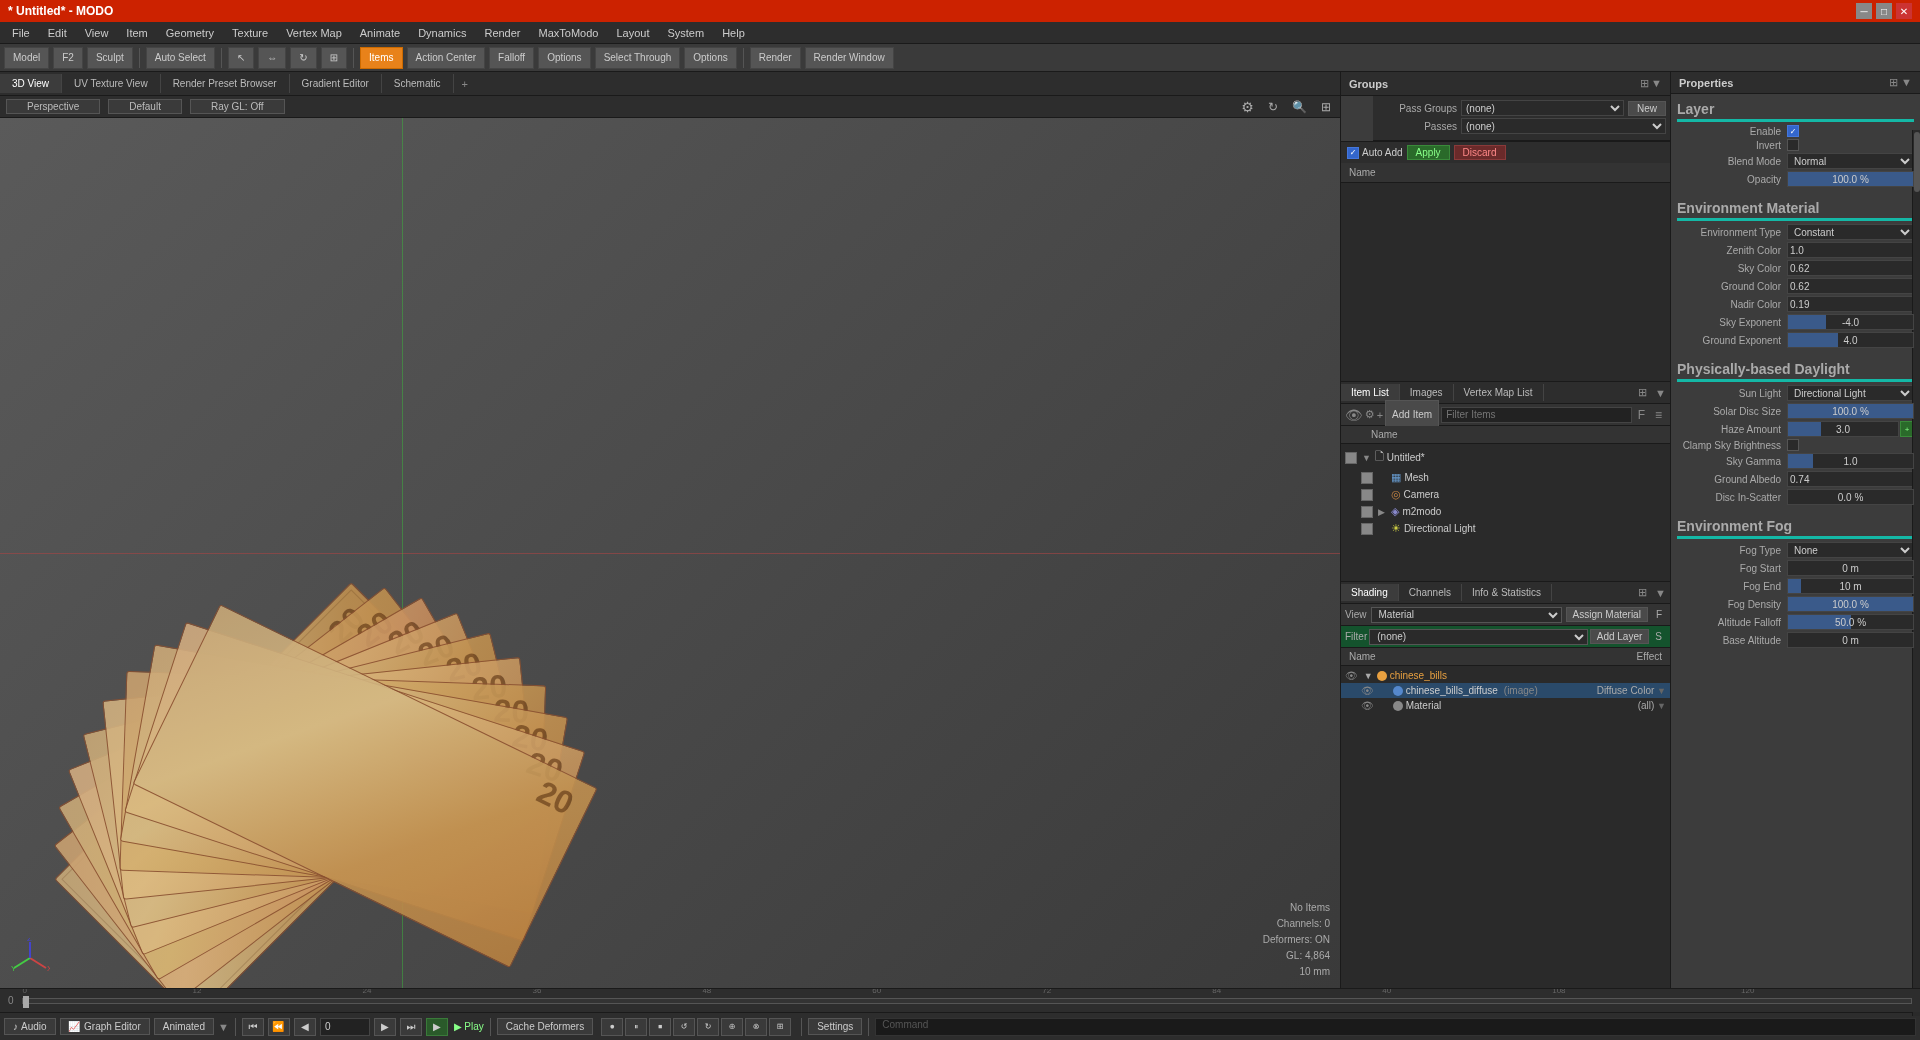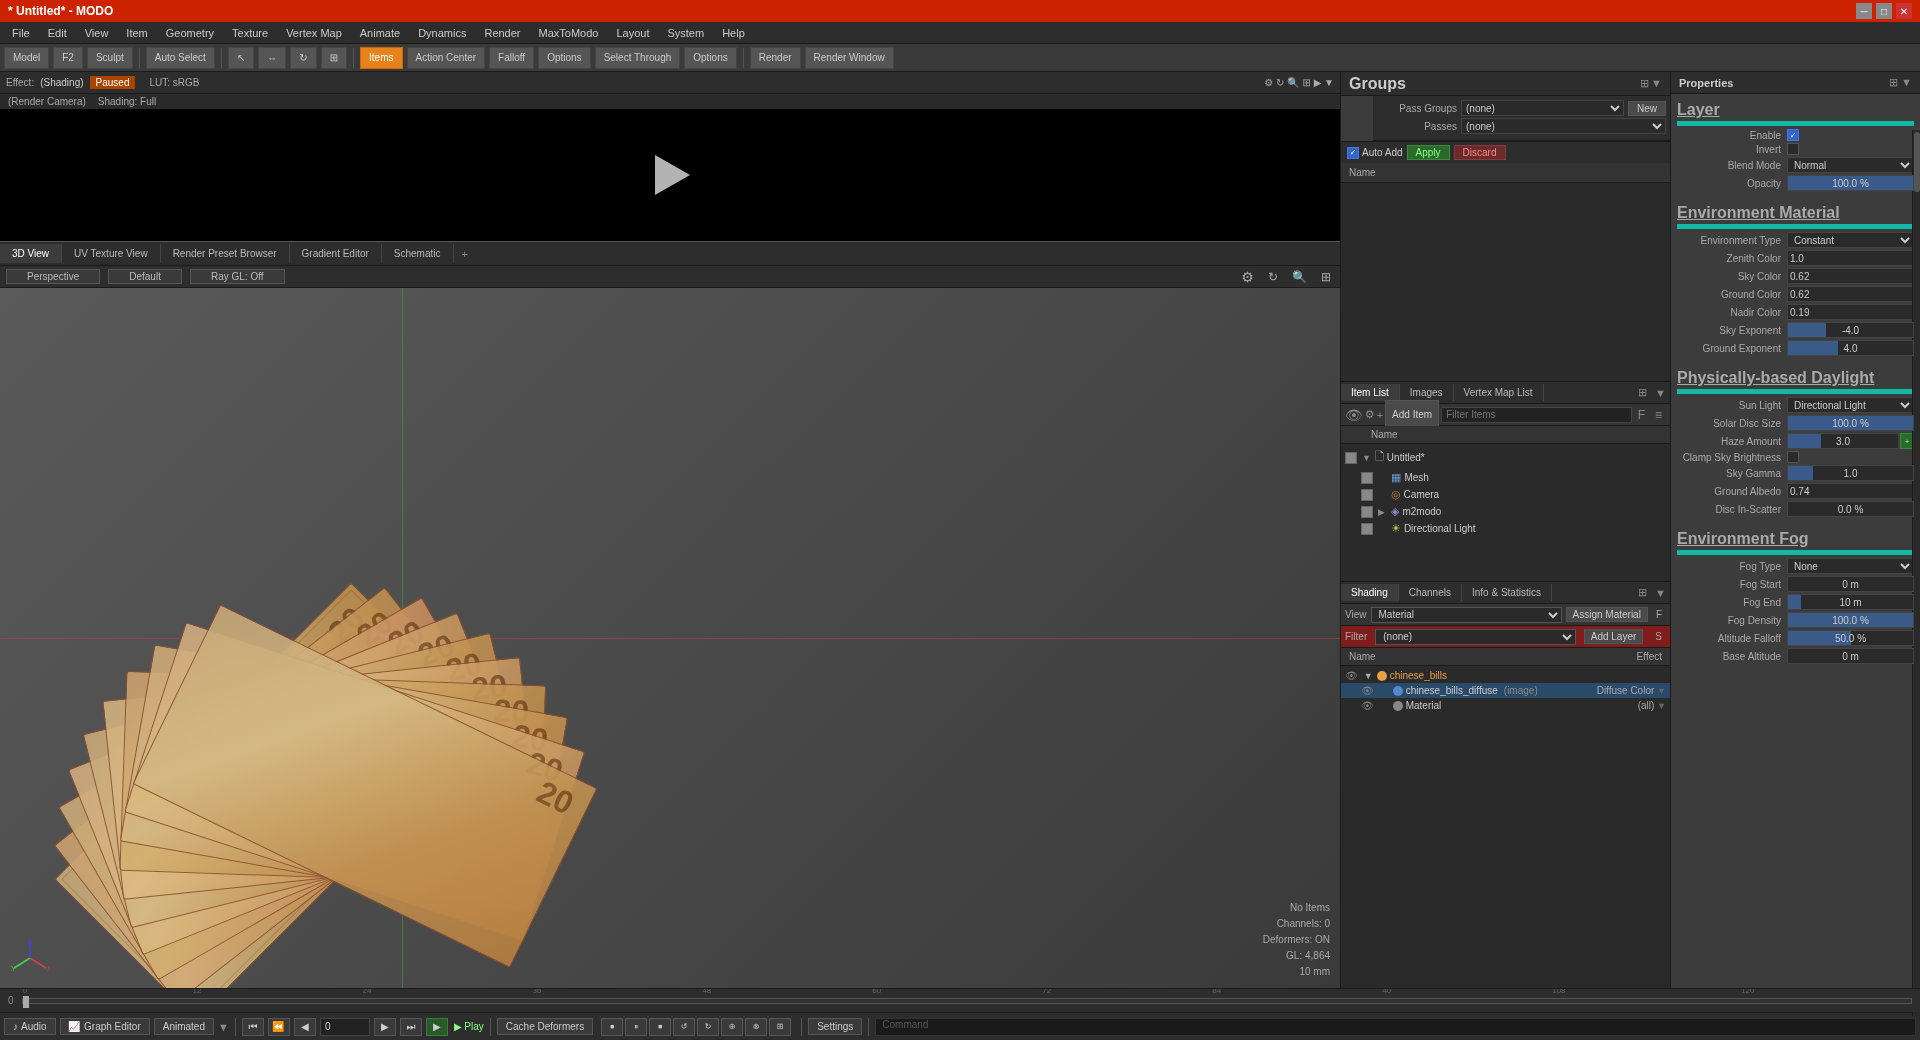--- a/index.html
+++ b/index.html
@@ -82,35 +82,35 @@
 
     
     #shading-panel { flex: 1; background: #3c3c3c; display: flex; flex-direction: column; min-height: 0; }
     #shading-tabs { height: 22px; background: #2d2d2d; display: flex; align-items: center; border-bottom: 1px solid #1a1a1a; }
     .stab { padding: 3px 10px; font-size: 10px; color: #bbb; cursor: pointer; border-right: 1px solid #444; }
     .stab.active { background: #3c3c3c; color: white; }
     #shading-toolbar { height: 22px; background: #333; display: flex; align-items: center; padding: 0 4px; gap: 4px; border-bottom: 1px solid #1a1a1a; font-size: 10px; }
     .shad-label { color: #aaa; }
     .shad-select { height: 16px; background: #2a2a2a; border: 1px solid #555; color: #ccc; font-size: 10px; flex: 1; padding: 0 3px; }
     .shad-btn { padding: 1px 6px; background: #4a4a4a; border: 1px solid #555; color: #ccc; font-size: 10px; cursor: pointer; white-space: nowrap; }
-    #shading-filter { height: 22px; background: #7f1d1d; display: flex; align-items: center; padding: 0 4px; gap: 8px; border-bottom: 1px solid #1a1a1a; font-size: 10px; }
+    #shading-filter { height: 22px; background: #14532d; display: flex; align-items: center; padding: 0 4px; gap: 2px; border-bottom: 1px solid #1a1a1a; font-size: 10px; }
     #shading-colheader { height: 18px; background: #333; display: flex; align-items: center; padding: 0 8px; border-bottom: 1px solid #1a1a1a; font-size: 10px; color: #aaa; }
     #shading-content { flex: 1; background: #2a2a2a; overflow-y: auto; }
     .shad-group { padding: 2px 0; }
     .shad-row { display: flex; align-items: center; gap: 3px; padding: 2px 4px; font-size: 10px; color: #ccc; cursor: pointer; }
     .shad-row.selected { background: #2a4a6a; }
     .shad-color-dot { width: 10px; height: 10px; border-radius: 50%; flex-shrink: 0; }
     .shad-effect { flex: 1; text-align: right; color: #aaa; font-size: 10px; }
     .shad-dropdown { font-size: 9px; color: #666; }
 
     
     #props-panel { width: 250px; background: #3c3c3c; border-left: 1px solid #1a1a1a; display: flex; flex-direction: column; overflow-y: auto; }
     #props-header { height: 22px; background: #2d2d2d; display: flex; align-items: center; justify-content: space-between; padding: 0 8px; border-bottom: 1px solid #1a1a1a; }
     .prop-section { padding: 4px 6px; }
-    .prop-section-title { font-size: 16px; color: #aaa; font-weight: bold; padding: 3px 0 2px 0; border-bottom: 5px solid #14b8a6; margin-bottom: 3px; text-decoration: underline; }
+    .prop-section-title { font-size: 14px; color: #aaa; font-weight: bold; padding: 3px 0 2px 0; border-bottom: 3px solid #14b8a6; margin-bottom: 3px; }
     .prop-row { display: flex; align-items: center; margin-bottom: 2px; font-size: 10px; }
     .prop-label { color: #aaa; width: 110px; flex-shrink: 0; text-align: right; padding-right: 6px; }
     .prop-select { flex: 1; height: 16px; background: #2a2a2a; border: 1px solid #444; color: #ccc; font-size: 10px; padding: 0 2px; }
     .prop-check { display: flex; align-items: center; gap: 4px; }
     .prop-check-box { width: 12px; height: 12px; background: #3366cc; border: 1px solid #4477dd; display: flex; align-items: center; justify-content: center; color: white; font-size: 8px; cursor: pointer; }
     .prop-triple { display: flex; gap: 1px; flex: 1; }
     .prop-triple input { flex: 1; height: 16px; background: #2a2a2a; border: 1px solid #444; color: #ccc; font-size: 10px; padding: 0 2px; min-width: 0; }
     .prop-slider-wrap { flex: 1; position: relative; height: 16px; background: #2a2a2a; border: 1px solid #444; }
     .prop-slider-fill { height: 100%; background: #3a5a8a; }
     .prop-slider-text { position: absolute; inset: 0; display: flex; align-items: center; justify-content: center; font-size: 10px; color: #ccc; }
@@ -185,38 +185,20 @@
   <button class="tb-btn">Options</button>
   <div class="tb-sep"></div>
   <button class="tb-btn">Render</button>
   <button class="tb-btn">Render Window</button>
 </div>
 
 <div id="main" style="display:flex; height: calc(1040px - 22px - 22px - 28px - 24px - 28px);">
 
   <div id="left-panel">
 
-    <div id="preview-strip">
-      <div id="preview-toolbar">
-        <span>Effect:</span>
-        <span style="color:#ccc;">(Shading)</span>
-        <span style="background:#aa4400; padding:1px 6px; color:#fff;">Paused</span>
-        <span style="margin-left:8px;">LUT: sRGB</span>
-        <span style="margin-left:auto; display:flex; gap:4px;">⚙ ↻ 🔍 ⊞ ▶ ▼</span>
-      </div>
-      <div style="background:#2a2a2a; padding:2px 8px; font-size:10px; color:#aaa; display:flex; gap:12px;">
-        <span>(Render Camera)</span>
-        <span>Shading: Full</span>
-      </div>
-      <div id="preview-content">
-        <button class="play-btn">
-          <div class="play-triangle"></div>
-        </button>
-      </div>
-    </div>
 
     <div id="viewport-tabs">
       <div class="vtab active">3D View</div>
       <div class="vtab">UV Texture View</div>
       <div class="vtab">Render Preset Browser</div>
       <div class="vtab">Gradient Editor</div>
       <div class="vtab">Schematic</div>
       <div class="vtab-add">+</div>
     </div>
 
@@ -295,21 +277,21 @@
           <div>10 mm</div>
         </div>
       </div>
     </div>
   </div>
 
   <div id="right-panels">
 
     <div id="groups-panel">
       <div id="groups-header">
-        <span style="font-size:16px;color:#ccc;font-weight:bold;">Groups</span>
+        <span style="font-size:11px;color:#ccc;font-weight:bold;">Groups</span>
         <div style="display:flex;gap:2px;">
           <span style="color:#888;cursor:pointer;">⊞</span>
           <span style="color:#888;cursor:pointer;">▼</span>
         </div>
       </div>
 
       <div id="passgroups">
         <div class="pg-row">
           <span class="pg-label">Pass Groups</span>
           <select class="pg-select">

